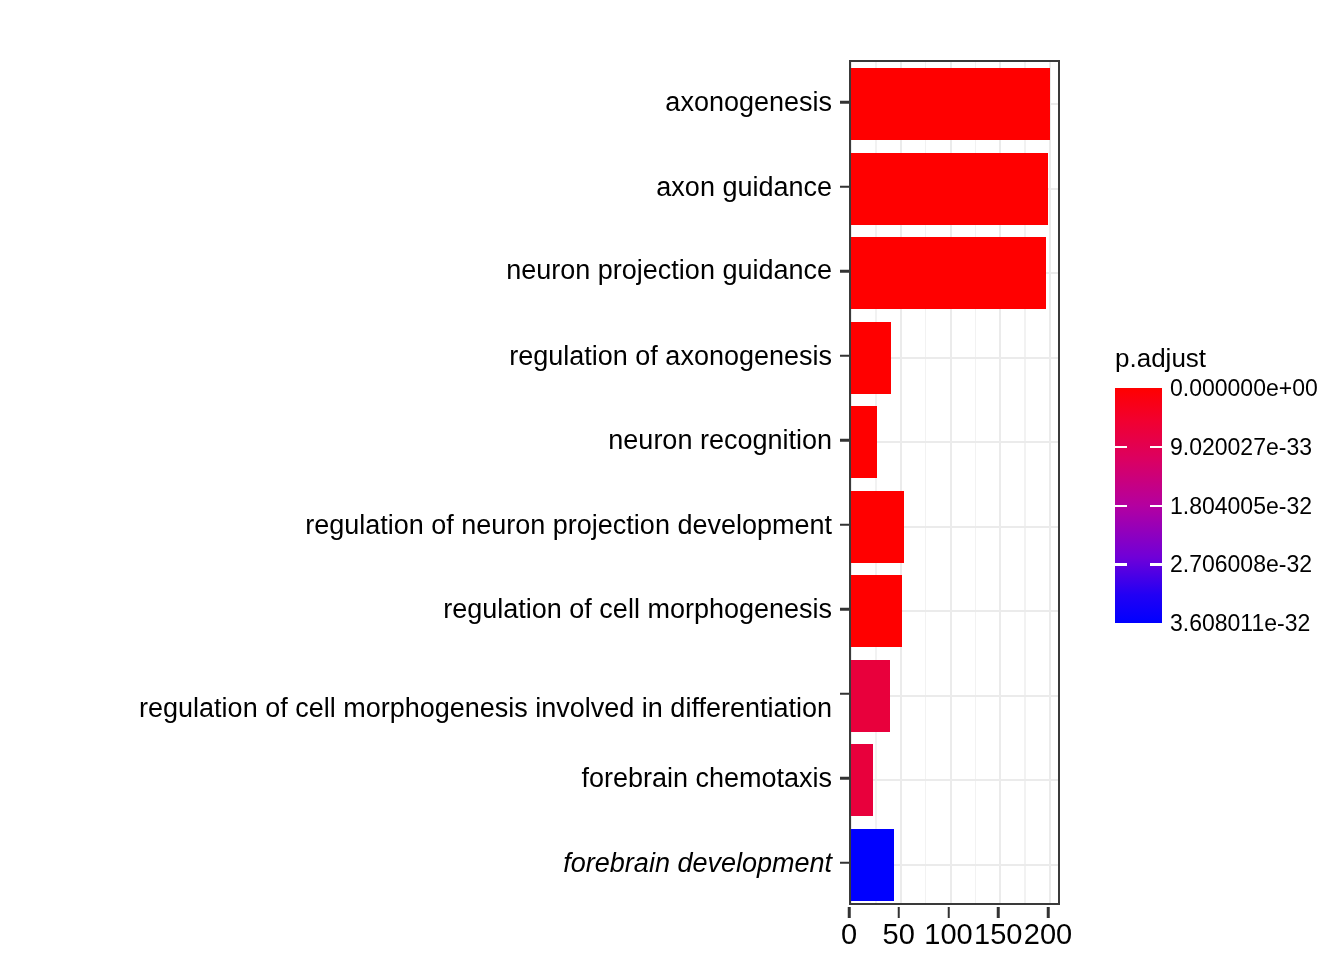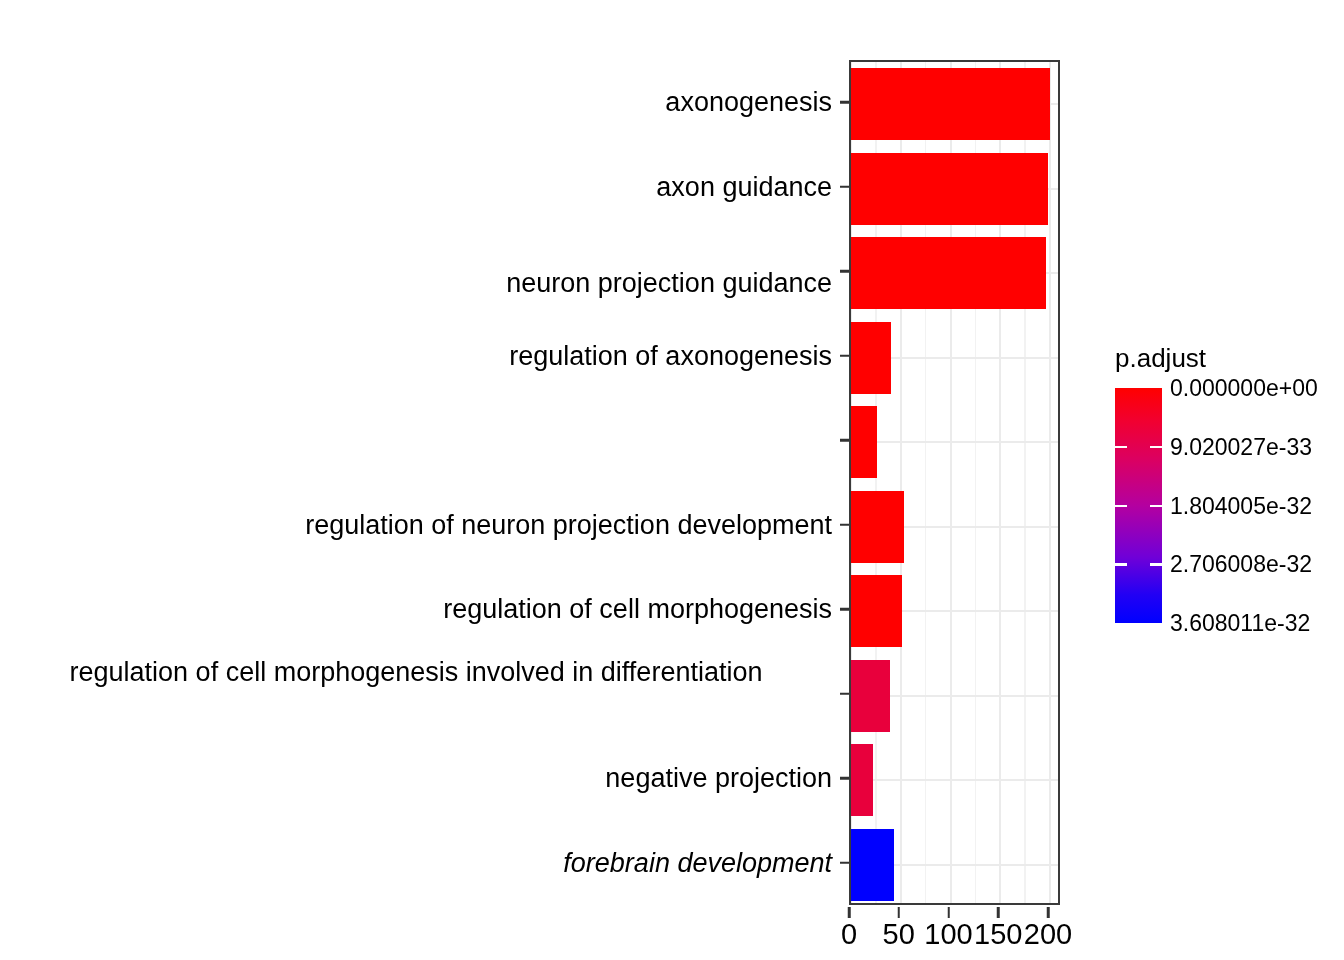--- a/index.html
+++ b/index.html
@@ -169,26 +169,27 @@
   }
 </style>
 </head>
 <body>
 
 <div id="plot-root">
 
   <div class="axis-label-col">
       <div class="cat-label" style="top: 42.25px;">axonogenesis</div>
       <div class="cat-label" style="top: 126.75px;">axon guidance</div>
-      <div class="cat-label" style="top: 223px;">neuron projection guidance</div>
+      <div class="cat-label" style="top: 210px;">neuron projection guidance</div>
       <div class="cat-label" style="top: 295.75px;">regulation of axonogenesis</div>
+      <div class="cat-label" style="top: 380.25px;">neuron recognition</div>
       <div class="cat-label" style="top: 549.25px;">regulation of cell morphogenesis</div>
       <div class="cat-label" style="top: 464.75px;">regulation of neuron projection development</div>
-      <div class="cat-label" style="top: 612px; text-align: center;">regulation of cell morphogenesis involved in differentiation</div>
-      <div class="cat-label" style="top: 718.25px;">negative projection</div>
+      <div class="cat-label" style="top: 648px;">regulation of cell morphogenesis involved in differentiation</div>
+      <div class="cat-label" style="top: 718.25px;">forebrain chemotaxis</div>
       <div class="cat-label" style="top: 802.75px; font-style: italic;">forebrain development</div>
     </div>
 
   <div class="panel">
       <div class="grid-major" style="left: -1px;"></div>
       <div class="grid-major" style="left: 48.7642px;"></div>
       <div class="grid-major" style="left: 98.5283px;"></div>
       <div class="grid-major" style="left: 148.292px;"></div>
       <div class="grid-major" style="left: 198.057px;"></div>
       <div class="grid-minor" style="left: 24.1321px;"></div>

